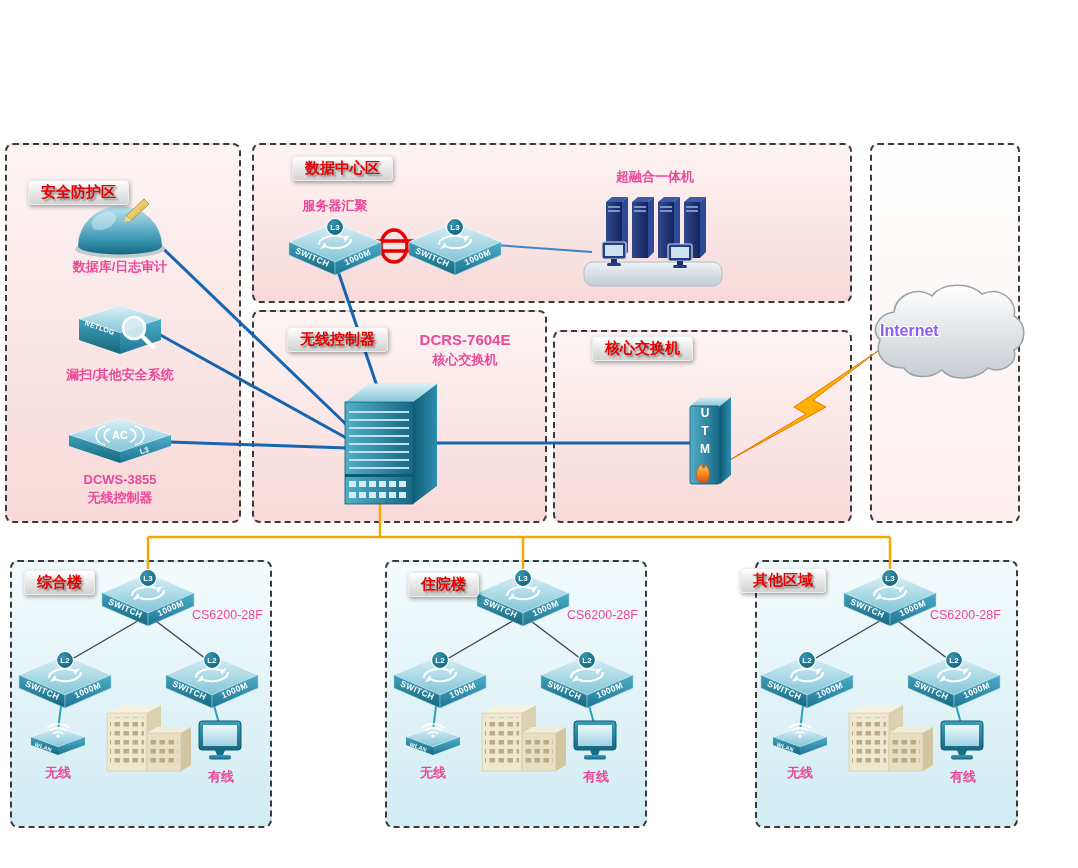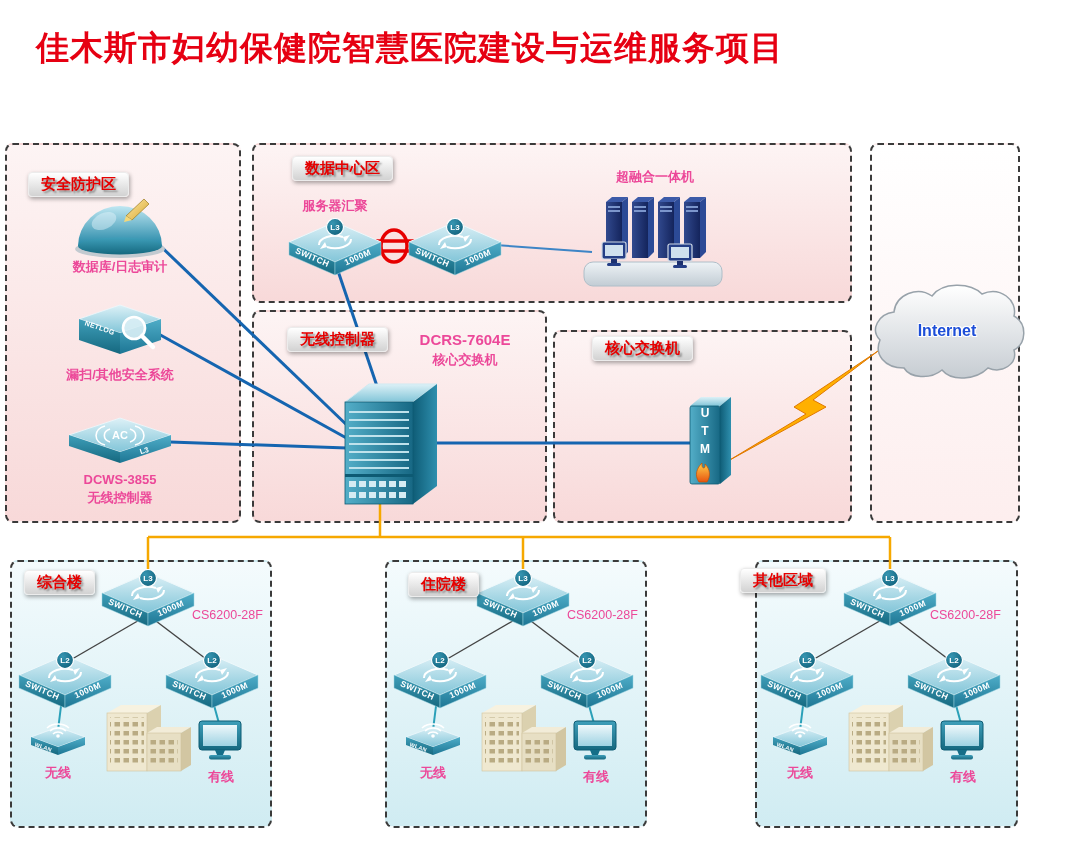--- a/index.html
+++ b/index.html
@@ -31,22 +31,21 @@
           border-radius:4px; color:#e60000; font-weight:bold; font-size:15px;
           text-shadow:2px 2px 2px #8a8a8a; box-shadow:1px 2px 4px rgba(0,0,0,.35);
           white-space:nowrap; }
 
   .lbl { position:absolute; z-index:4; font-weight:bold; font-size:13px; color:#ec4899; text-align:center; }
   .lbl-big { font-size:15px; }
   .cs-label { font-weight:normal; font-size:12.5px; text-align:left; }
 
   .utm-label { position:absolute; z-index:4; writing-mode:vertical-rl; text-orientation:upright;
                color:#ffffff; font-weight:bold; font-size:12px; letter-spacing:4px; }
-  .cloud-label { position:absolute; z-index:4; font-weight:bold; font-size:16px; color:#1d4ed8;
-                 text-align:center;
+  .cloud-label { position:absolute; z-index:4; font-weight:bold; font-size:16px; color:#8b5cf6;
                  text-shadow:1px 1px 0 #fff,-1px -1px 0 #fff,1px -1px 0 #fff,-1px 1px 0 #fff; }
 
   .sw-text      { font:bold 8.5px "Liberation Sans",sans-serif; fill:#fff; text-anchor:middle; letter-spacing:.4px; }
   .sw-badge-text{ font:bold 8px "Liberation Sans",sans-serif; fill:#fff; text-anchor:middle; }
   .netlog-text  { font:bold 7px "Liberation Sans",sans-serif; fill:#fff; text-anchor:middle; letter-spacing:.3px; }
   .ac-text      { font:bold 11px "Liberation Sans",sans-serif; fill:#fff; text-anchor:middle; }
   .ac-l3-text   { font:bold 7.5px "Liberation Sans",sans-serif; fill:#fff; text-anchor:middle; }
   .wlan-text    { font:bold 5.5px "Liberation Sans",sans-serif; fill:#fff; text-anchor:middle; letter-spacing:.3px; }
 </style>
 </head>
@@ -107,21 +106,20 @@
         <stop offset="1" stop-color="#9ed2e2"></stop>
       </linearGradient>
   <pattern id="p-win" width="9" height="9" patternUnits="userSpaceOnUse">
         <rect x="1.5" y="2" width="5.5" height="4.5" fill="#b9ab83"></rect>
       </pattern>
 </defs>
 </svg>
 
 <div id="canvas">
 
-  <div class="title">佳木斯市妇幼保健院智慧医院建设与运维服务项目</div>
 
   <div class="zone zone-pink" style="left:5px;top:143px;width:236px;height:380px"></div>
   <div class="zone zone-pink" style="left:252px;top:143px;width:600px;height:160px"></div>
   <div class="zone zone-pink" style="left:252px;top:310px;width:295px;height:213px"></div>
   <div class="zone zone-pink" style="left:553px;top:330px;width:299px;height:193px"></div>
   <div class="zone zone-white" style="left:870px;top:143px;width:150px;height:380px"></div>
   <div class="zone zone-teal" style="left:10px;top:560px;width:262px;height:268px"></div>
   <div class="zone zone-teal" style="left:385px;top:560px;width:262px;height:268px"></div>
   <div class="zone zone-teal" style="left:755px;top:560px;width:263px;height:268px"></div>
 
@@ -158,21 +156,21 @@
     <g class="w-teal">
       <line x1="62" y1="698" x2="58" y2="730"></line>
         <line x1="212" y1="698" x2="220" y2="727"></line>
       <line x1="437" y1="698" x2="433" y2="730"></line>
         <line x1="587" y1="698" x2="595" y2="727"></line>
       <line x1="804" y1="698" x2="800" y2="730"></line>
         <line x1="954" y1="698" x2="962" y2="727"></line>
     </g>
   </svg>
 
-  <span class="pill" style="left:28px;top:172px">安全防护区</span>
+  <span class="pill" style="left:28px;top:180px">安全防护区</span>
   <span class="pill" style="left:292px;top:156px">数据中心区</span>
   <span class="pill" style="left:287px;top:327px">无线控制器</span>
   <span class="pill" style="left:592px;top:336px">核心交换机</span>
   <span class="pill" style="left:24px;top:570px">综合楼</span>
   <span class="pill" style="left:408px;top:572px">住院楼</span>
   <span class="pill" style="left:740px;top:568px">其他区域</span>
 
   <div class="dev" style="left:70px;top:196px;width:100px;height:64px">
     <svg viewBox="0 0 100 64">
       <ellipse cx="50" cy="53" rx="45" ry="9" fill="#c2cad0"></ellipse>

